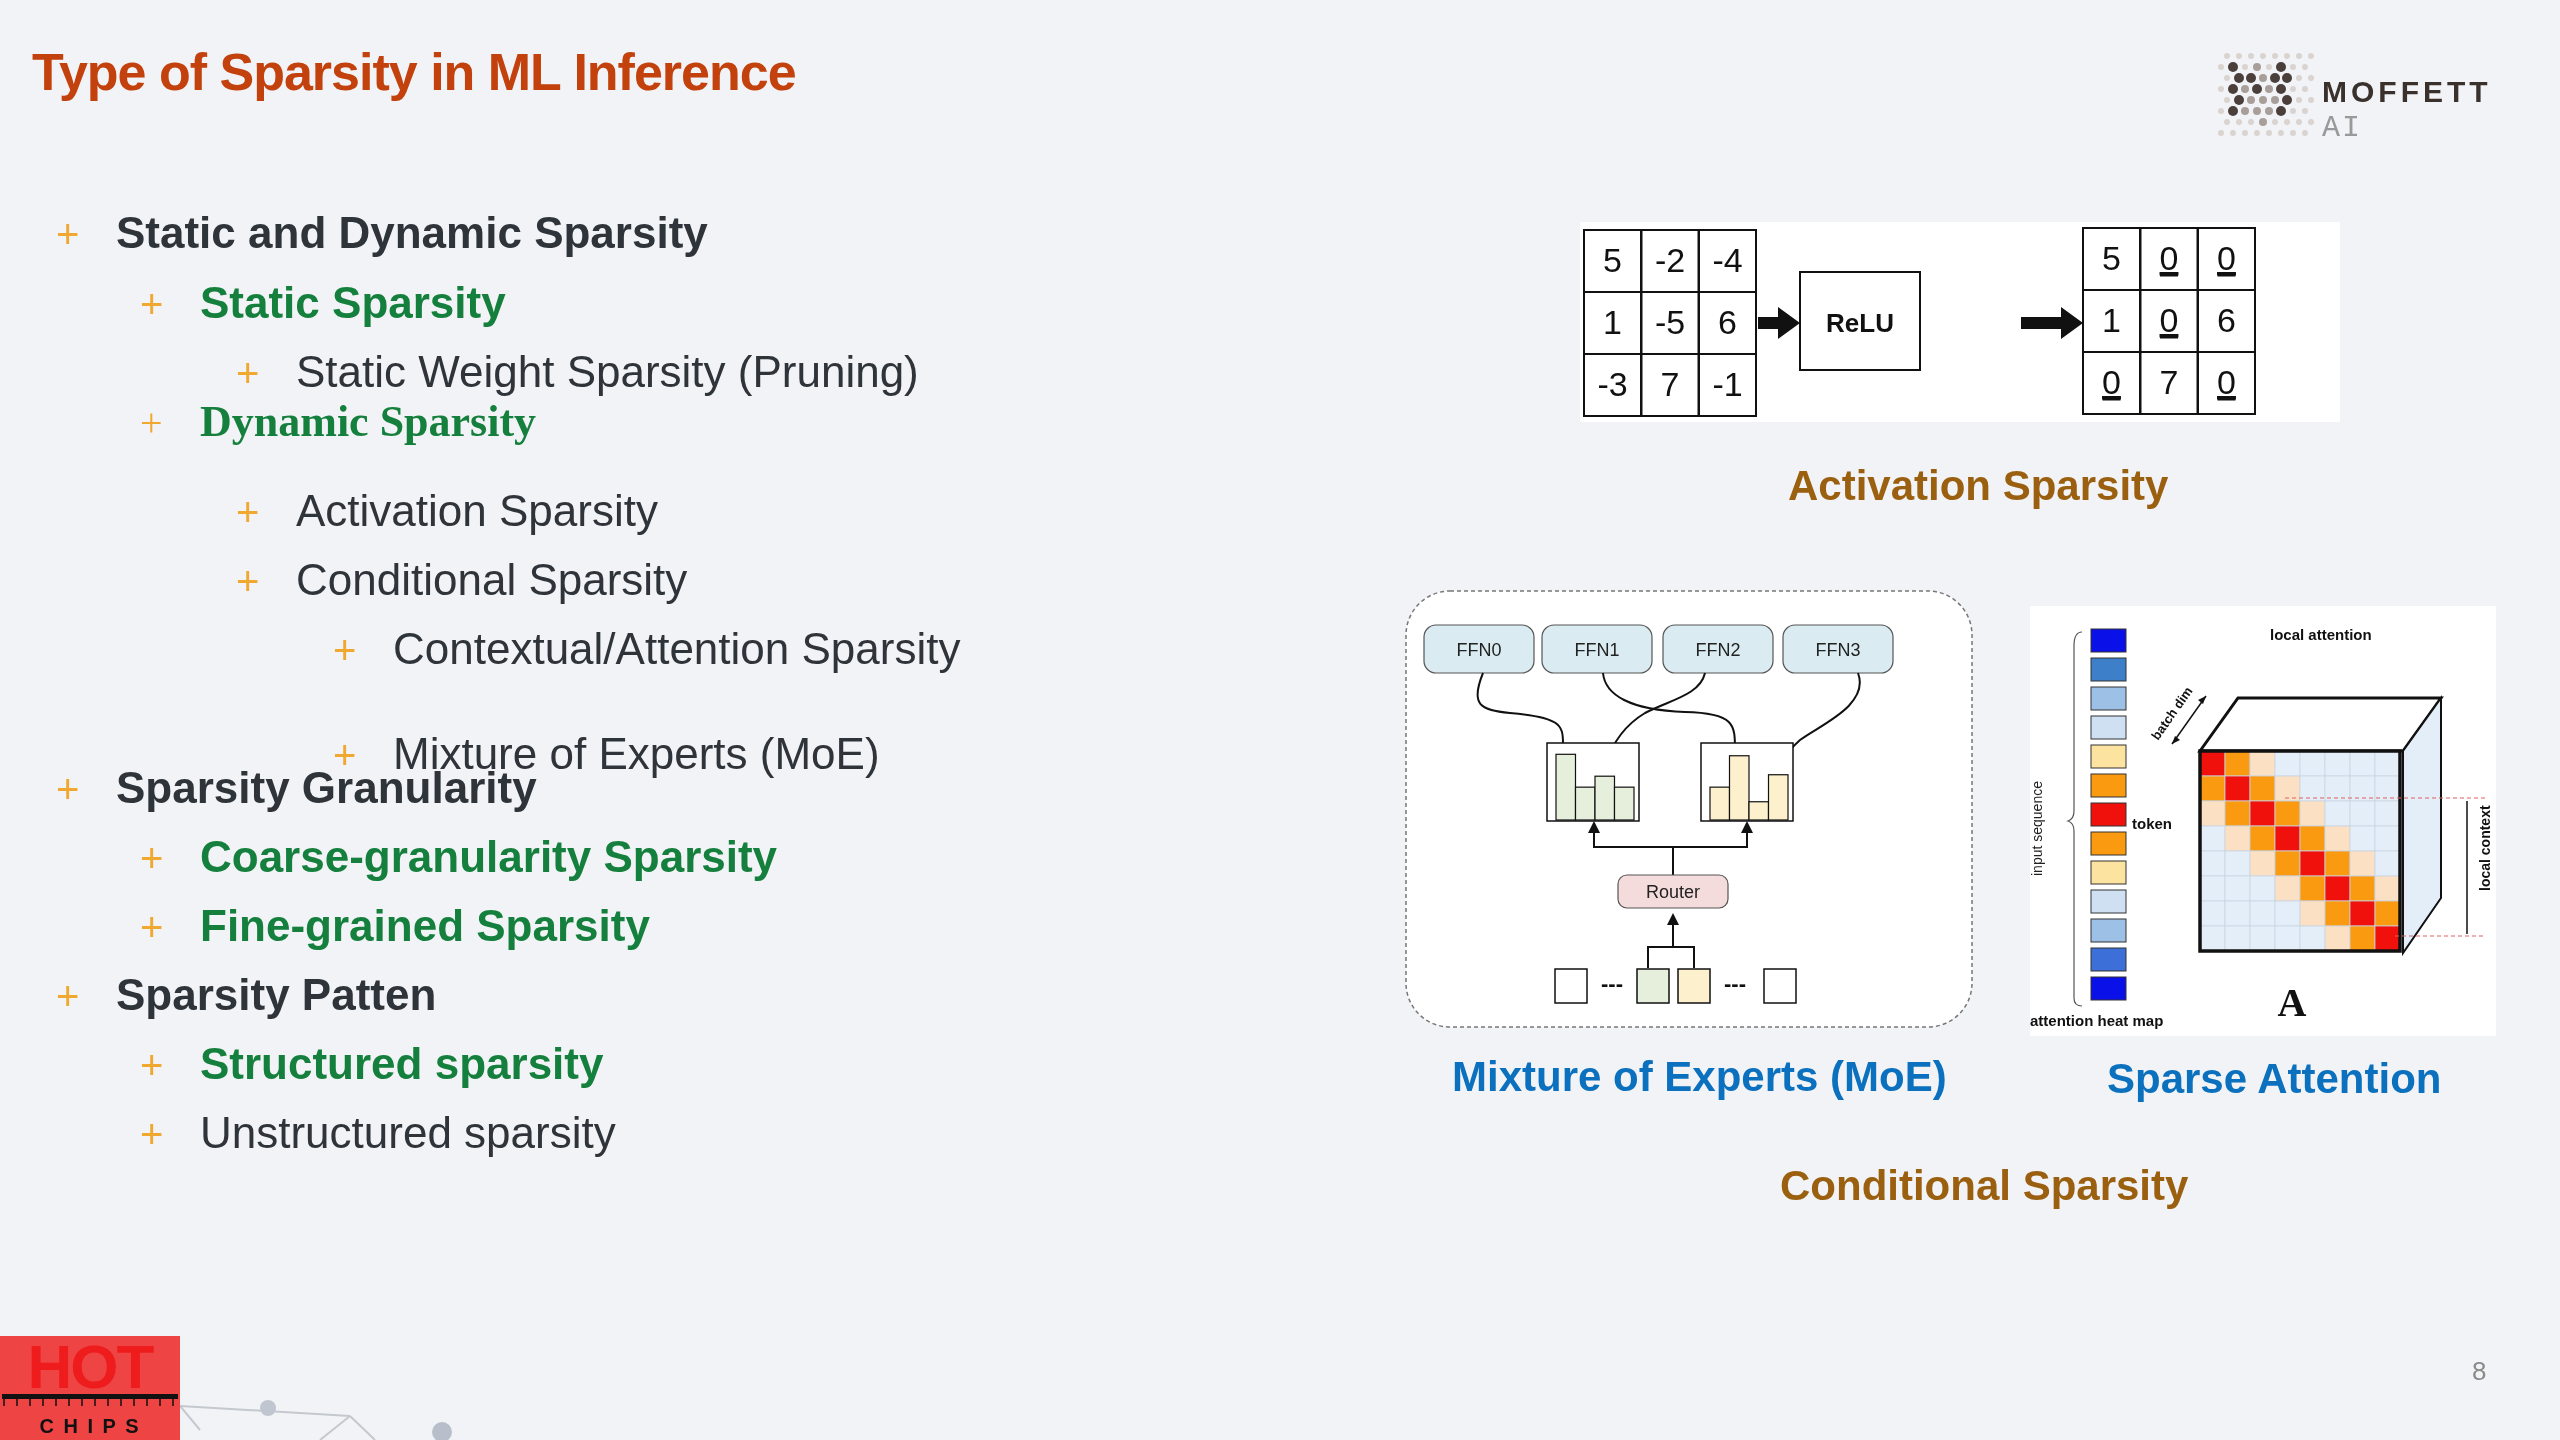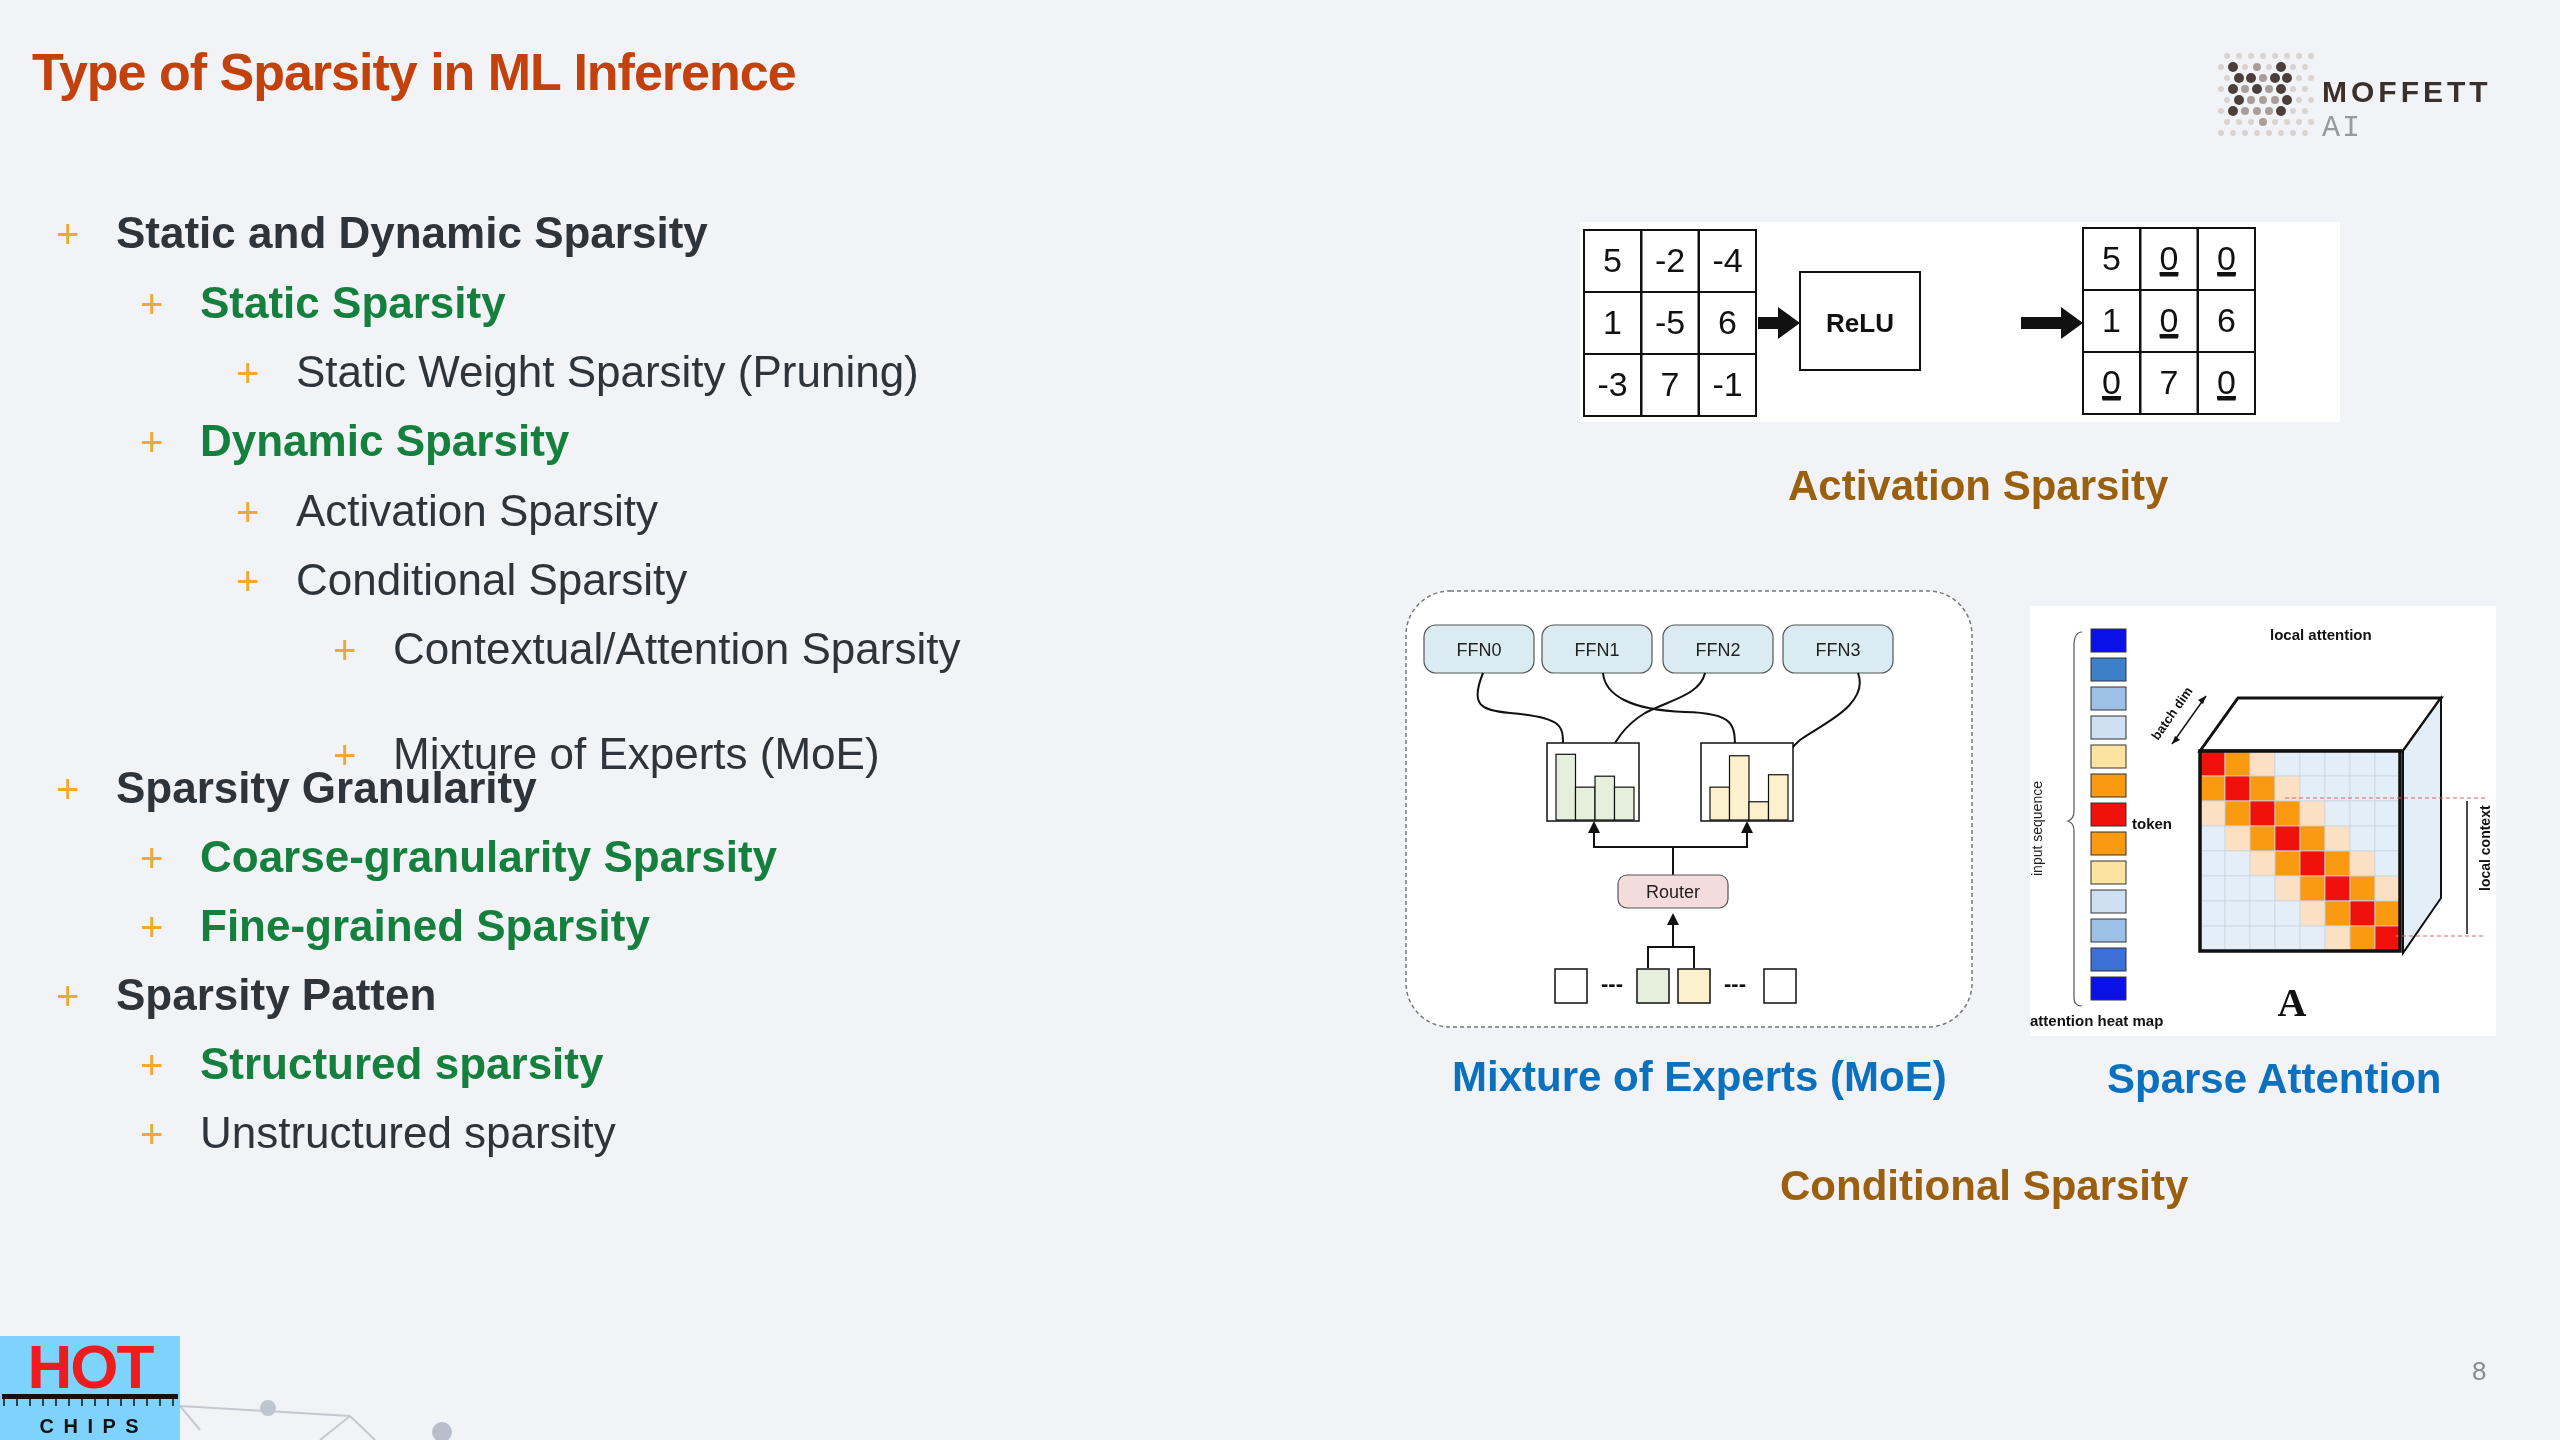--- a/index.html
+++ b/index.html
@@ -25,21 +25,21 @@
   .l1 { left: 140px; }
   .l2 { left: 236px; }
   .l3 { left: 333px; }
 
   .diagram { position: absolute; }
   .caption { position: absolute; font-weight: bold; font-size: 42px; white-space: nowrap; }
   .cap-brown { color: #9a6010; }
   .cap-blue { color: #0b70bd; }
 
   .page-num { position: absolute; left: 2472px; top: 1356px; font-size: 26px; color: #8a8a8a; }
-  .hotchips { position: absolute; left: 0; top: 1336px; width: 180px; height: 104px; background: #7dd3fc; }
+  .hotchips { position: absolute; left: 0; top: 1336px; width: 180px; height: 104px; background: #ef4444; }
 </style>
 </head>
 <body>
 
 <div class="title">Type of Sparsity in ML Inference</div>
 
 <div class="logo">
   <svg width="110" height="95" id="dots">
       <circle cx="22" cy="11" r="3" fill="#d9d4d0"></circle>
       <circle cx="34" cy="11" r="3" fill="#d9d4d0"></circle>
@@ -106,21 +106,21 @@
       <circle cx="88" cy="88" r="3" fill="#d9d4d0"></circle>
       <circle cx="100" cy="88" r="3" fill="#d9d4d0"></circle>
     </svg>
   <div class="logo-text"><span>MOFFETT</span> <span class="logo-ai">AI</span></div>
 </div>
 
 <div class="bullets" id="bullets">
     <div class="bullet l0 bold" style="top: 208px;"><span class="plus">+</span><span class="txt">Static and Dynamic Sparsity</span></div>
     <div class="bullet l1 bold accent" style="top: 278px;"><span class="plus">+</span><span class="txt">Static Sparsity</span></div>
     <div class="bullet l2" style="top: 347px;"><span class="plus">+</span><span class="txt">Static Weight Sparsity (Pruning)</span></div>
-    <div class="bullet l1 bold accent" style="top: 416px;"><span class="plus">+</span><span class="txt">Dynamic Sparsity</span></div>
+    <div class="bullet l1 bold accent" style="top: 396px; font-family: Liberation Serif, serif;"><span class="plus">+</span><span class="txt">Dynamic Sparsity</span></div>
     <div class="bullet l2" style="top: 486px;"><span class="plus">+</span><span class="txt">Activation Sparsity</span></div>
     <div class="bullet l2" style="top: 555px;"><span class="plus">+</span><span class="txt">Conditional Sparsity</span></div>
     <div class="bullet l3" style="top: 624px;"><span class="plus">+</span><span class="txt">Contextual/Attention Sparsity</span></div>
     <div class="bullet l3" style="top: 729px;"><span class="plus">+</span><span class="txt">Mixture of Experts (MoE)</span></div>
     <div class="bullet l0 bold" style="top: 763px;"><span class="plus">+</span><span class="txt">Sparsity Granularity</span></div>
     <div class="bullet l1 bold accent" style="top: 832px;"><span class="plus">+</span><span class="txt">Coarse-granularity Sparsity</span></div>
     <div class="bullet l1 bold accent" style="top: 901px;"><span class="plus">+</span><span class="txt">Fine-grained Sparsity</span></div>
     <div class="bullet l0 bold" style="top: 970px;"><span class="plus">+</span><span class="txt">Sparsity Patten</span></div>
     <div class="bullet l1 bold accent" style="top: 1039px;"><span class="plus">+</span><span class="txt">Structured sparsity</span></div>
     <div class="bullet l1" style="top: 1108px;"><span class="plus">+</span><span class="txt">Unstructured sparsity</span></div>

